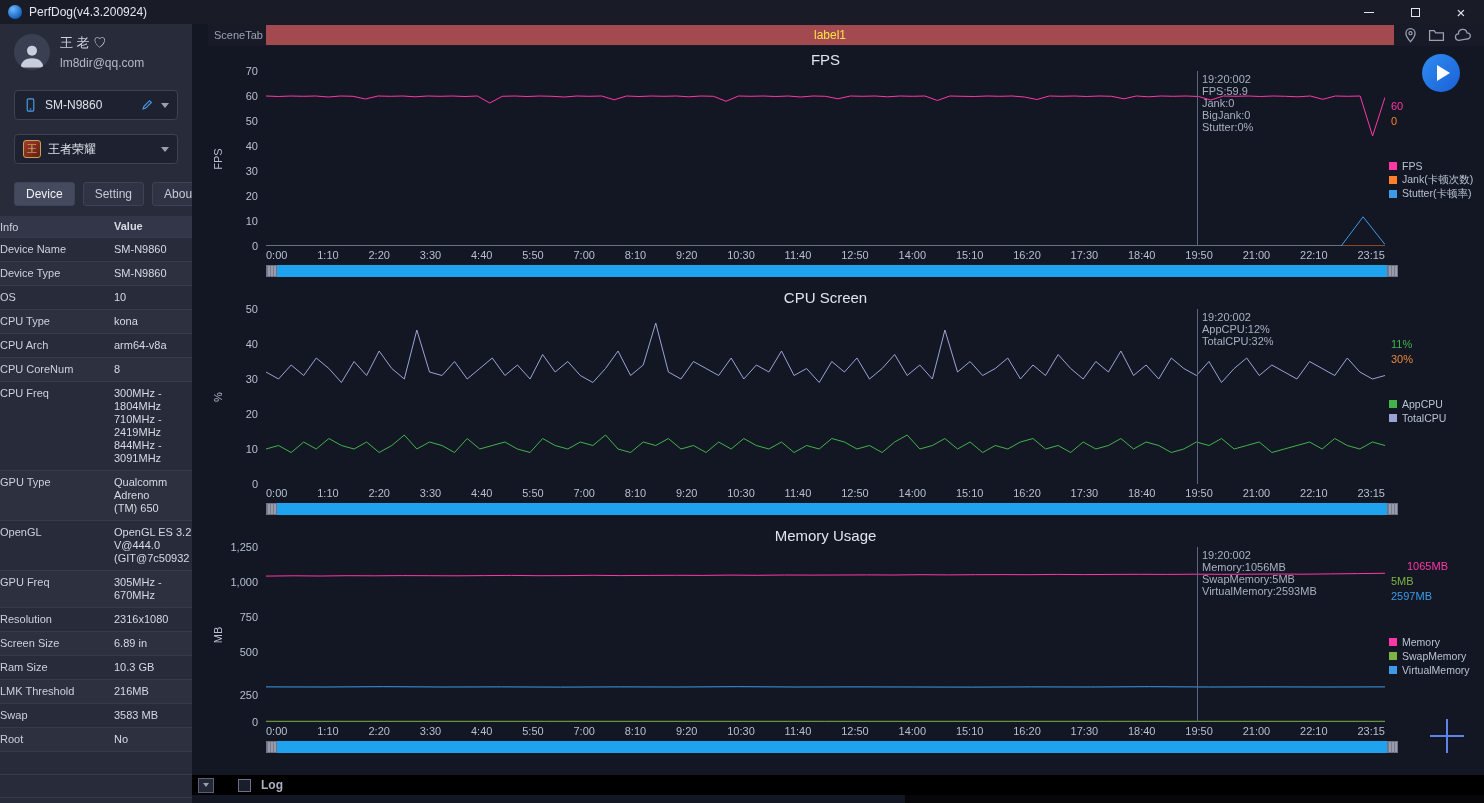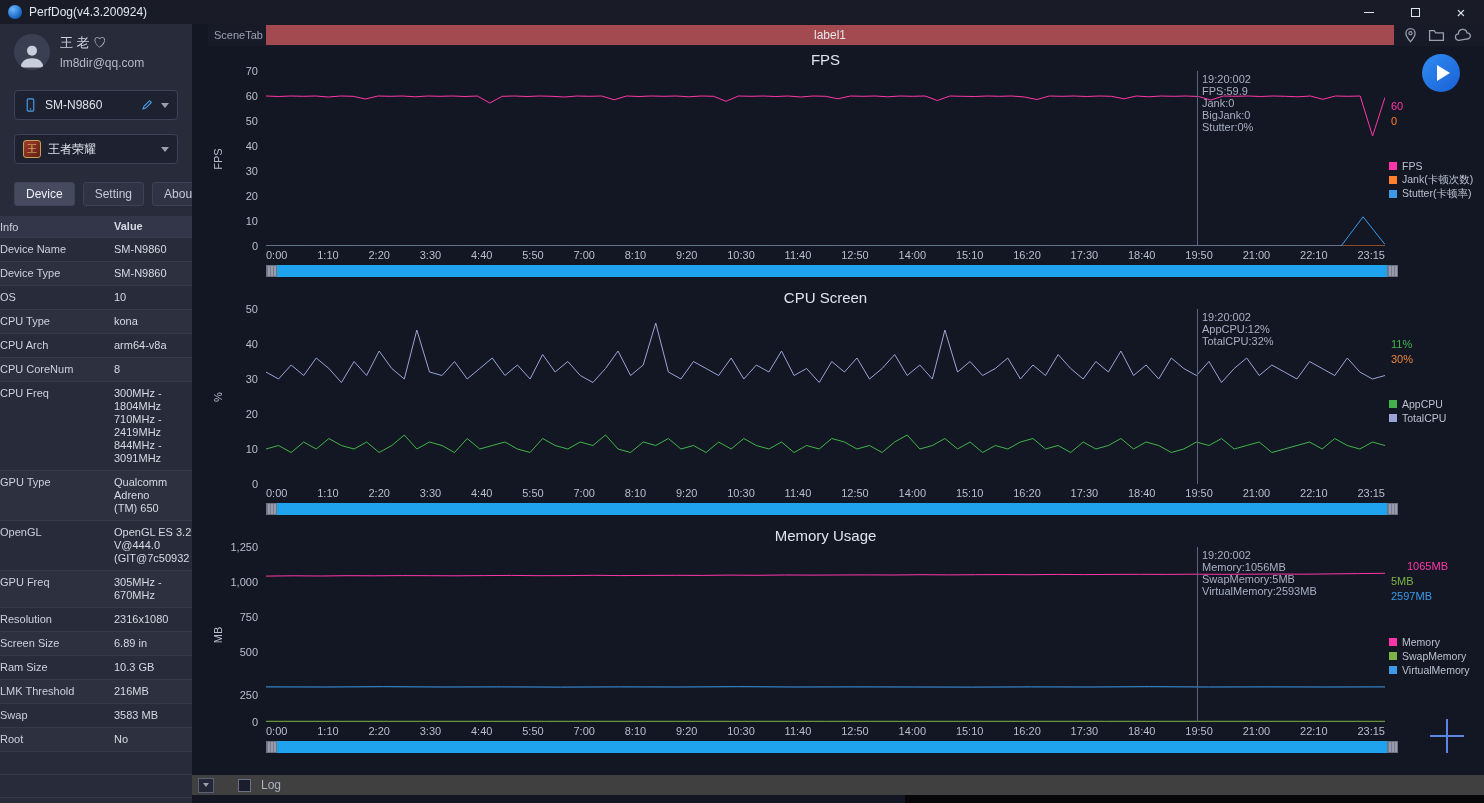--- a/index.html
+++ b/index.html
@@ -39,21 +39,21 @@
   .info-row { padding:5px 0; min-height:23px; align-items:flex-start; }
   .info-row:nth-child(even) { background:rgba(255,255,255,0.025); }
   .info-label { width:112px; font-weight:normal; color:#ccd1dd; flex:none; }
   .info-value { flex:1; padding-left:2px; color:#d6dae4; line-height:13px; }
   .info-filler { height:160px; background:repeating-linear-gradient(to bottom, transparent 0 22px, #353a4d 22px 23px); }
 
   
   .main { flex:1; position:relative; background:#131724;padding-left:16px; }
   .scene-bar { height:22px; display:flex; align-items:center; background:#181b27; padding-left:6px; }
   .scenetab { font-size:11px; color:#9aa2b4; width:52px; flex:none; }
-  .scene-label { flex:1; height:20px; background:#a34a50; display:flex; align-items:center; justify-content:center; color:#e5e5e5; font-size:12px; margin-right:8px; }
+  .scene-label { flex:1; height:20px; background:#a34a50; display:flex; align-items:center; justify-content:center; color:#fde047; font-size:12px; margin-right:8px; }
   .scene-icons { display:flex; gap:9px; padding-right:12px; align-items:center; }
   .scene-icons svg { display:block; }
 
   
   .chart { margin-top:5px; }
   .chart-title { margin:0 99px 2px 58px; text-align:center; font-size:15px; color:#dfe3ee; height:18px; line-height:18px; }
   .chart-body { height:175px; display:flex; }
   .y-gutter { width:58px; position:relative; flex:none; }
   .y-axis-label { position:absolute; left:4px; top:50%; transform:translateY(-50%) rotate(180deg); writing-mode:vertical-rl; font-size:11px; color:#b8bfce; }
   .y-tick { position:absolute; right:8px; transform:translateY(-50%); font-size:11px; color:#b8bfce; white-space:nowrap; }
@@ -67,21 +67,21 @@
   .chart-i2 .cur-values { padding-top:12px; }
   .legend { position:absolute; top:50%; left:4px; }
   .legend-row { display:flex; align-items:center; gap:5px; height:14px; font-size:10.5px; color:#b9c0cf; white-space:nowrap; }
   .swatch { width:8px; height:8px; flex:none; }
   .x-ticks { margin:3px 99px 0 58px; display:flex; justify-content:space-between; font-size:11px; color:#b8bfce; height:14px; }
   .scrollbar { margin:2px 86px 12px 58px; height:12px; display:flex; background:#2a2e3e; }
   .sb-fill { flex:1; background:#1fa3ee; }
   .sb-handle { width:11px; flex:none; background:#969cac; border:1px solid #6e7486; background-image:repeating-linear-gradient(90deg,#767c8e 0 1px, transparent 1px 3px); }
 
   
-  .log-bar { position:absolute; left:0; right:0; bottom:8px; height:20px; background:#404040; display:flex; align-items:center; gap:10px; padding-left:6px; }
+  .log-bar { position:absolute; left:0; right:0; bottom:8px; height:20px; background:#000000; display:flex; align-items:center; gap:10px; padding-left:6px;font-weight:bold; }
   .collapse-btn { width:16px; height:15px; border:1px solid #5a6078; display:flex; align-items:center; justify-content:center; background:#232736; }
   .collapse-btn .caret { border-top-width:4px; border-left-width:3px; border-right-width:3px; }
   .checkbox { width:13px; height:13px; border:1px solid #6a7188; background:#1a1d2a; margin-left:14px; }
   .log-label { font-size:12px; color:#aab0c0; }
   .play-btn { position:absolute; top:30px; right:24px; width:38px; height:38px; border-radius:50%; background:linear-gradient(135deg,#2f8df2,#1a5fd6); display:flex; align-items:center; justify-content:center; }
   .play-tri { width:0; height:0; border-left:13px solid #fff; border-top:8px solid transparent; border-bottom:8px solid transparent; margin-left:4px; }
   .plus { position:absolute; right:20px; bottom:50px; width:34px; height:34px; }
   .plus .ph { position:absolute; left:0; top:16px; width:34px; height:2px; background:#5b86e8; }
   .plus .pv { position:absolute; left:16px; top:0; width:2px; height:34px; background:#5b86e8; }
   .black-strip { position:absolute; left:905px; top:795px; width:579px; height:8px; background:#07070a; }

